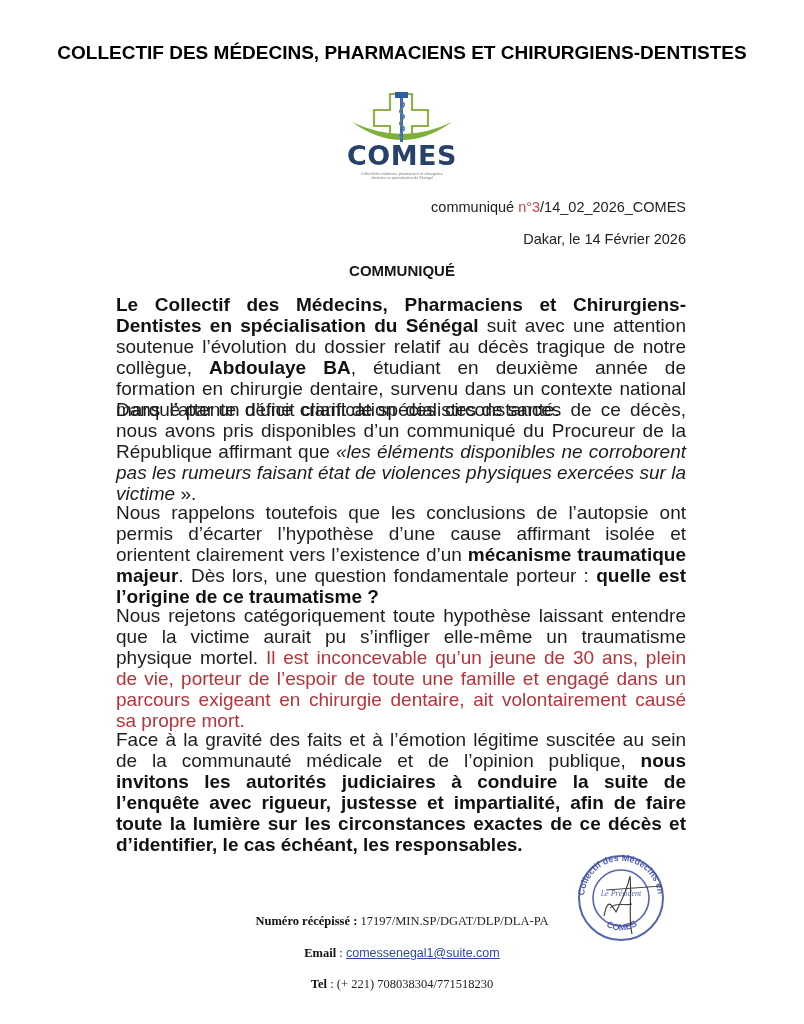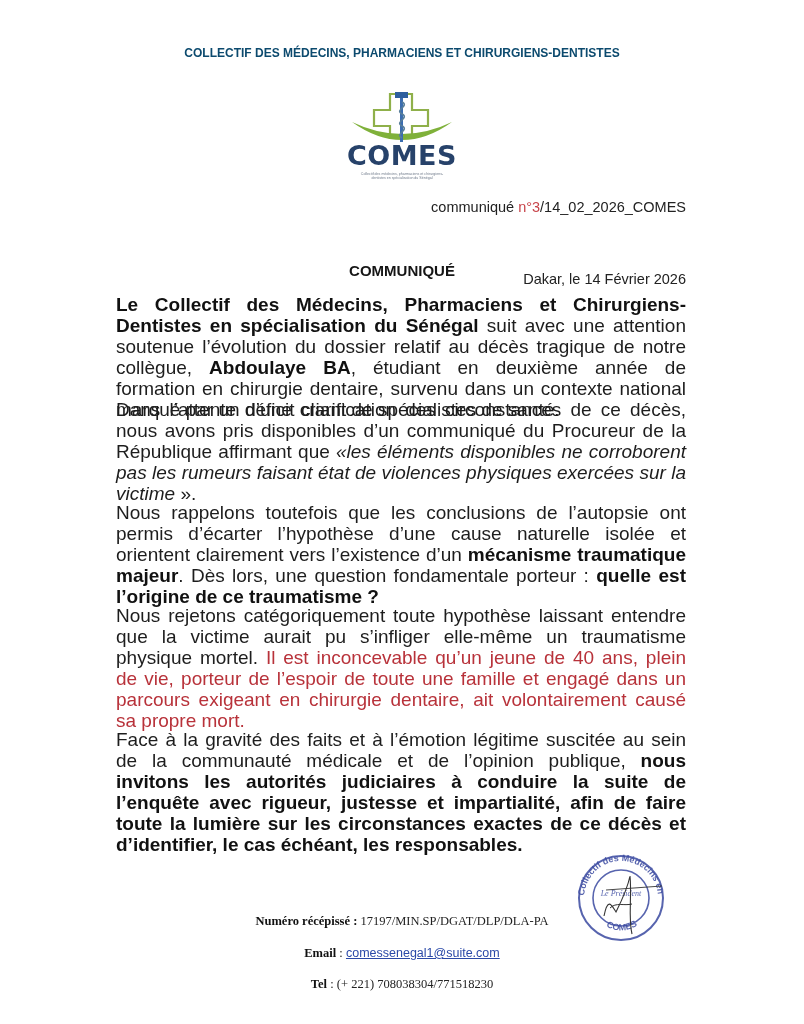--- a/index.html
+++ b/index.html
@@ -15,23 +15,23 @@
       font-family: "Liberation Sans", sans-serif;
       color: #1a1a1a;
     }
     .header-title {
       position: absolute;
       top: 44px;
       left: 0;
       width: 804px;
       text-align: center;
       font-weight: bold;
-      font-size: 12px;
+      font-size: 19px;
       line-height: 18px;
-      color: #0c4a6e;
+      color: #000000;
     }
     .logo {
       position: absolute;
       left: 342px;
       top: 88px;
       width: 120px;
       height: 100px;
     }
     .logo-wordmark {
       position: absolute;
@@ -63,21 +63,20 @@
       font-size: 14.5px;
       color: #222;
     }
     .ref-line .ref-num { color: #c8444a; }
     .date-line {
       position: absolute;
       top: 231px;
       right: 118px;
       font-size: 14.5px;
       color: #222;
-      margin-top: 40px;
     }
     .doc-heading {
       position: absolute;
       top: 262px;
       left: 0;
       width: 804px;
       text-align: center;
       font-weight: bold;
       font-size: 15px;
       color: #151515;
@@ -159,25 +158,25 @@
 
 <div class="body-text p1">
   <b>Le Collectif des Médecins, Pharmaciens et Chirurgiens-Dentistes en spécialisation du Sénégal</b><span> suit avec une attention soutenue l’évolution du dossier relatif au décès tragique de notre collègue, </span><b>Abdoulaye BA</b><span>, étudiant en deuxième année de formation en chirurgie dentaire, survenu dans un contexte national marqué par un déficit criant de spécialistes de santé.</span>
 </div>
 
 <div class="body-text p2">
   <span>Dans l’attente d’une clarification des circonstances de ce décès, nous avons pris disponibles d’un communiqué du Procureur de la République affirmant que </span><span class="italic">«les éléments disponibles ne corroborent pas les rumeurs faisant état de violences physiques exercées sur la victime</span><span> ».</span>
 </div>
 
 <div class="body-text p3">
-  <span>Nous rappelons toutefois que les conclusions de l’autopsie ont permis d’écarter l’hypothèse d’une cause naturelle isolée et orientent clairement vers l’existence d’un </span><b>mécanisme traumatique majeur</b><span>. Dès lors, une question fondamentale porteur : </span><b>quelle est l’origine de ce traumatisme ?</b>
+  <span>Nous rappelons toutefois que les conclusions de l’autopsie ont permis d’écarter l’hypothèse d’une cause affirmant isolée et orientent clairement vers l’existence d’un </span><b>mécanisme traumatique majeur</b><span>. Dès lors, une question fondamentale porteur : </span><b>quelle est l’origine de ce traumatisme ?</b>
 </div>
 
 <div class="body-text p4">
-  <span>Nous rejetons catégoriquement toute hypothèse laissant entendre que la victime aurait pu s’infliger elle-même un traumatisme physique mortel. </span><span class="red">Il est inconcevable qu’un jeune de 40 ans, plein de vie, porteur de l’espoir de toute une famille et engagé dans un parcours exigeant en chirurgie dentaire, ait volontairement causé sa propre mort.</span>
+  <span>Nous rejetons catégoriquement toute hypothèse laissant entendre que la victime aurait pu s’infliger elle-même un traumatisme physique mortel. </span><span class="red">Il est inconcevable qu’un jeune de 30 ans, plein de vie, porteur de l’espoir de toute une famille et engagé dans un parcours exigeant en chirurgie dentaire, ait volontairement causé sa propre mort.</span>
 </div>
 
 <div class="body-text p5">
   <span>Face à la gravité des faits et à l’émotion légitime suscitée au sein de la communauté médicale et de l’opinion publique, </span><b>nous invitons les autorités judiciaires à conduire la suite de l’enquête avec rigueur, justesse et impartialité, afin de faire toute la lumière sur les circonstances exactes de ce décès et d’identifier, le cas échéant, les responsables.</b>
 </div>
 
 <div class="stamp">
   <svg width="110" height="100" viewBox="0 0 110 100">
     <defs>
       <path id="ringTop" d="M18 52 A37 37 0 0 1 92 52"></path>

